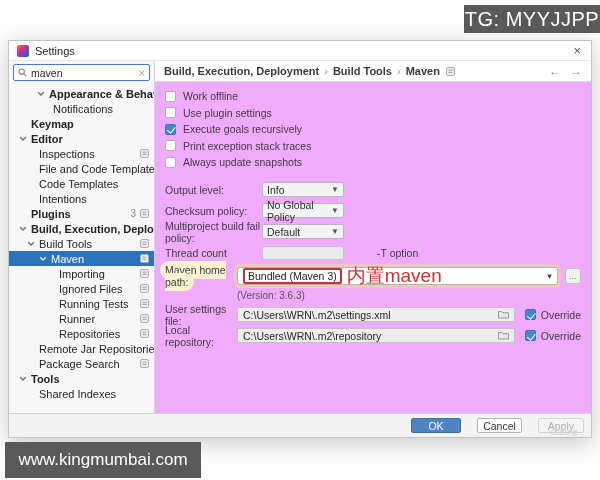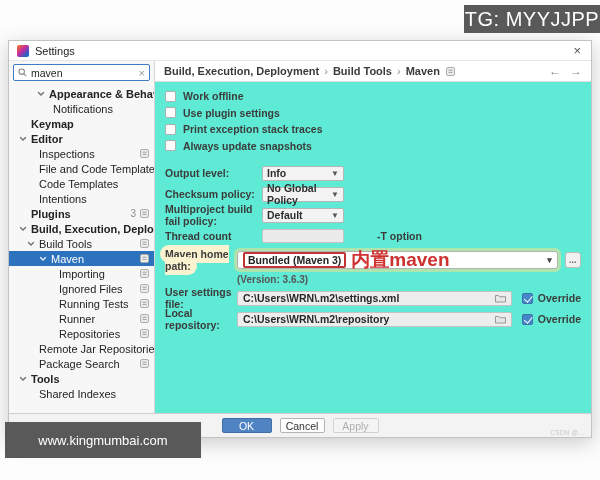--- a/index.html
+++ b/index.html
@@ -5,21 +5,21 @@
   * { box-sizing: border-box; margin: 0; padding: 0; }
   html,body { width:600px; height:480px; }
   body {
     position: relative; background:#fdfdfd; overflow:hidden;
     font-family:"Liberation Sans", sans-serif; color:#2b2b2b;
     -webkit-font-smoothing: antialiased;
   }
   
   .wm { position:absolute; background:#595959; color:#fff; display:flex; align-items:center; justify-content:center; z-index:50; }
   .wm-tr { right:0; top:5px; width:136px; height:28px; font-size:20px; letter-spacing:.5px; }
-  .wm-bl { left:5px; top:422px; width:196px; height:36px; font-size:13px; }
+  .wm-bl { left:5px; top:442px; width:196px; height:36px; font-size:17px; }
   
   .dialog {
     position:absolute; left:8px; top:40px; width:584px; height:398px;
     background:#fff; border:1px solid #c3c3c3; box-shadow:0 5px 20px rgba(0,0,0,.20);
     display:flex; flex-direction:column;
   }
   .titlebar { height:20px; flex:0 0 20px; display:flex; align-items:center; padding:0 8px; background:#fff; border-bottom:1px solid #e6e6e6; }
   .app-icon { width:12px; height:12px; border-radius:2px; background:linear-gradient(135deg,#f97a12 0%,#c32aa3 45%,#1667c7 85%); flex:0 0 12px; }
   .win-title { font-size:11px; margin-left:6px; color:#222; }
   .win-close { margin-left:auto; color:#555; font-size:13px; line-height:13px; cursor:default; padding:0 2px; }
@@ -38,21 +38,21 @@
   .spacer { flex:1; }
   .badge { color:#8a8a8a; font-size:10px; margin-right:4px; }
   .match { display:inline-flex; align-items:center; }
   
   .main { flex:1; display:flex; flex-direction:column; min-width:0; }
   .crumbbar { height:21px; flex:0 0 21px; background:#fff; border-bottom:1px solid #ddd; display:flex; align-items:center; padding:0 9px; font-size:11px; }
   .crumb { font-weight:bold; color:#3a3a3a; }
   .crumb-sep { color:#8a8a8a; margin:0 5px; font-size:11px; }
   .crumbbar .match { margin-left:6px; }
   .nav-arrows { margin-left:auto; display:flex; gap:9px; color:#8b8b8b; font-size:12px; }
-  .content { flex:1; background:#5eead4; padding:6px 10px 0 10px; font-size:10.5px; color:#3c3c3c; overflow:hidden;font-weight:bold; }
+  .content { flex:1; background:#f0abfc; padding:6px 10px 0 10px; font-size:10.5px; color:#3c3c3c; overflow:hidden; }
   
   .cbrow { display:flex; align-items:center; height:16px; margin-bottom:0.5px; }
   .cb { width:11px; height:11px; background:#fdfdfd; border:1px solid #b0b0b0; border-radius:2px; flex:0 0 11px; position:relative; }
   .cb.checked { background:#4786c8; border-color:#3a72ad; }
   .cb.checked::after { content:""; position:absolute; left:3px; top:0.5px; width:3.5px; height:6.5px; border:solid #fff; border-width:0 1.6px 1.6px 0; transform:rotate(40deg); }
   .cbrow .clabel { margin-left:7px; }
   
   .form-row { display:flex; align-items:center; height:21px; }
   .lab-w97 { width:97px; flex:0 0 97px; }
   .lab-w72 { width:72px; flex:0 0 72px; }
@@ -68,21 +68,21 @@
   .annotation { color:#ce3230; font-size:19px; line-height:18px; margin-left:5px; white-space:nowrap; font-family:"Liberation Sans", sans-serif; }
   .combo .arr { margin-left:auto; font-size:9px; color:#444; }
   .more-btn { width:17px; height:16px; margin-left:7px; background:#f1f1f1; border:1px solid #bdbdbd; border-radius:3px; color:#666; font-size:9px; display:flex; align-items:center; justify-content:center; }
   .version { margin:2px 0 3px 72px; color:#555; font-size:10px; }
   
   .pathfield { width:303px; height:15px; background:#ededed; border:1px solid #c2c2c2; border-radius:2px; display:flex; align-items:center; padding:0 5px; color:#262626; }
   .pathfield .folder { margin-left:auto; display:inline-flex; }
   .ovr { display:flex; align-items:center; margin-left:10px; }
   .ovr .clabel { margin-left:5px; }
   
-  .footer { height:24px; flex:0 0 24px; background:#f3f3f3; border-top:1px solid #cfcfcf; display:flex; align-items:center; justify-content:center; padding:8px 7px; gap:8px; position:relative; }
+  .footer { height:24px; flex:0 0 24px; background:#f3f3f3; border-top:1px solid #cfcfcf; display:flex; align-items:center; justify-content:flex-end; padding:8px 7px; gap:16px; position:relative; }
   .btn { height:15px; font-size:10.5px; display:flex; align-items:center; justify-content:center; border-radius:2px; }
   .btn-ok { width:50px; background:#4f83c2; border:1px solid #3f6ea8; color:#fff; }
   .btn-cancel { width:45px; background:#fdfdfd; border:1px solid #b5b5b5; color:#333; }
   .btn-apply { width:46px; background:#f4f4f4; border:1px solid #d2d2d2; color:#aeaeae; }
   .csdn { position:absolute; right:6px; bottom:1px; font-size:6.5px; color:#c9c9c9; letter-spacing:.2px; }
 </style>
 </head>
 <body>
 
 <div class="wm wm-tr">TG: MYYJJPP</div>
@@ -311,20 +311,24 @@
         <div id="cblist" style="margin-bottom:9px;">
             <div class="cbrow">
               <span class="cb"></span>
               <span class="clabel">Work offline</span>
             </div>
             <div class="cbrow">
               <span class="cb"></span>
               <span class="clabel">Use plugin settings</span>
             </div>
             <div class="cbrow">
+              <span class="cb checked"></span>
+              <span class="clabel">Execute goals recursively</span>
+            </div>
+            <div class="cbrow">
               <span class="cb"></span>
               <span class="clabel">Print exception stack traces</span>
             </div>
             <div class="cbrow">
               <span class="cb"></span>
               <span class="clabel">Always update snapshots</span>
             </div>
           </div>
 
         <div class="form-row">

